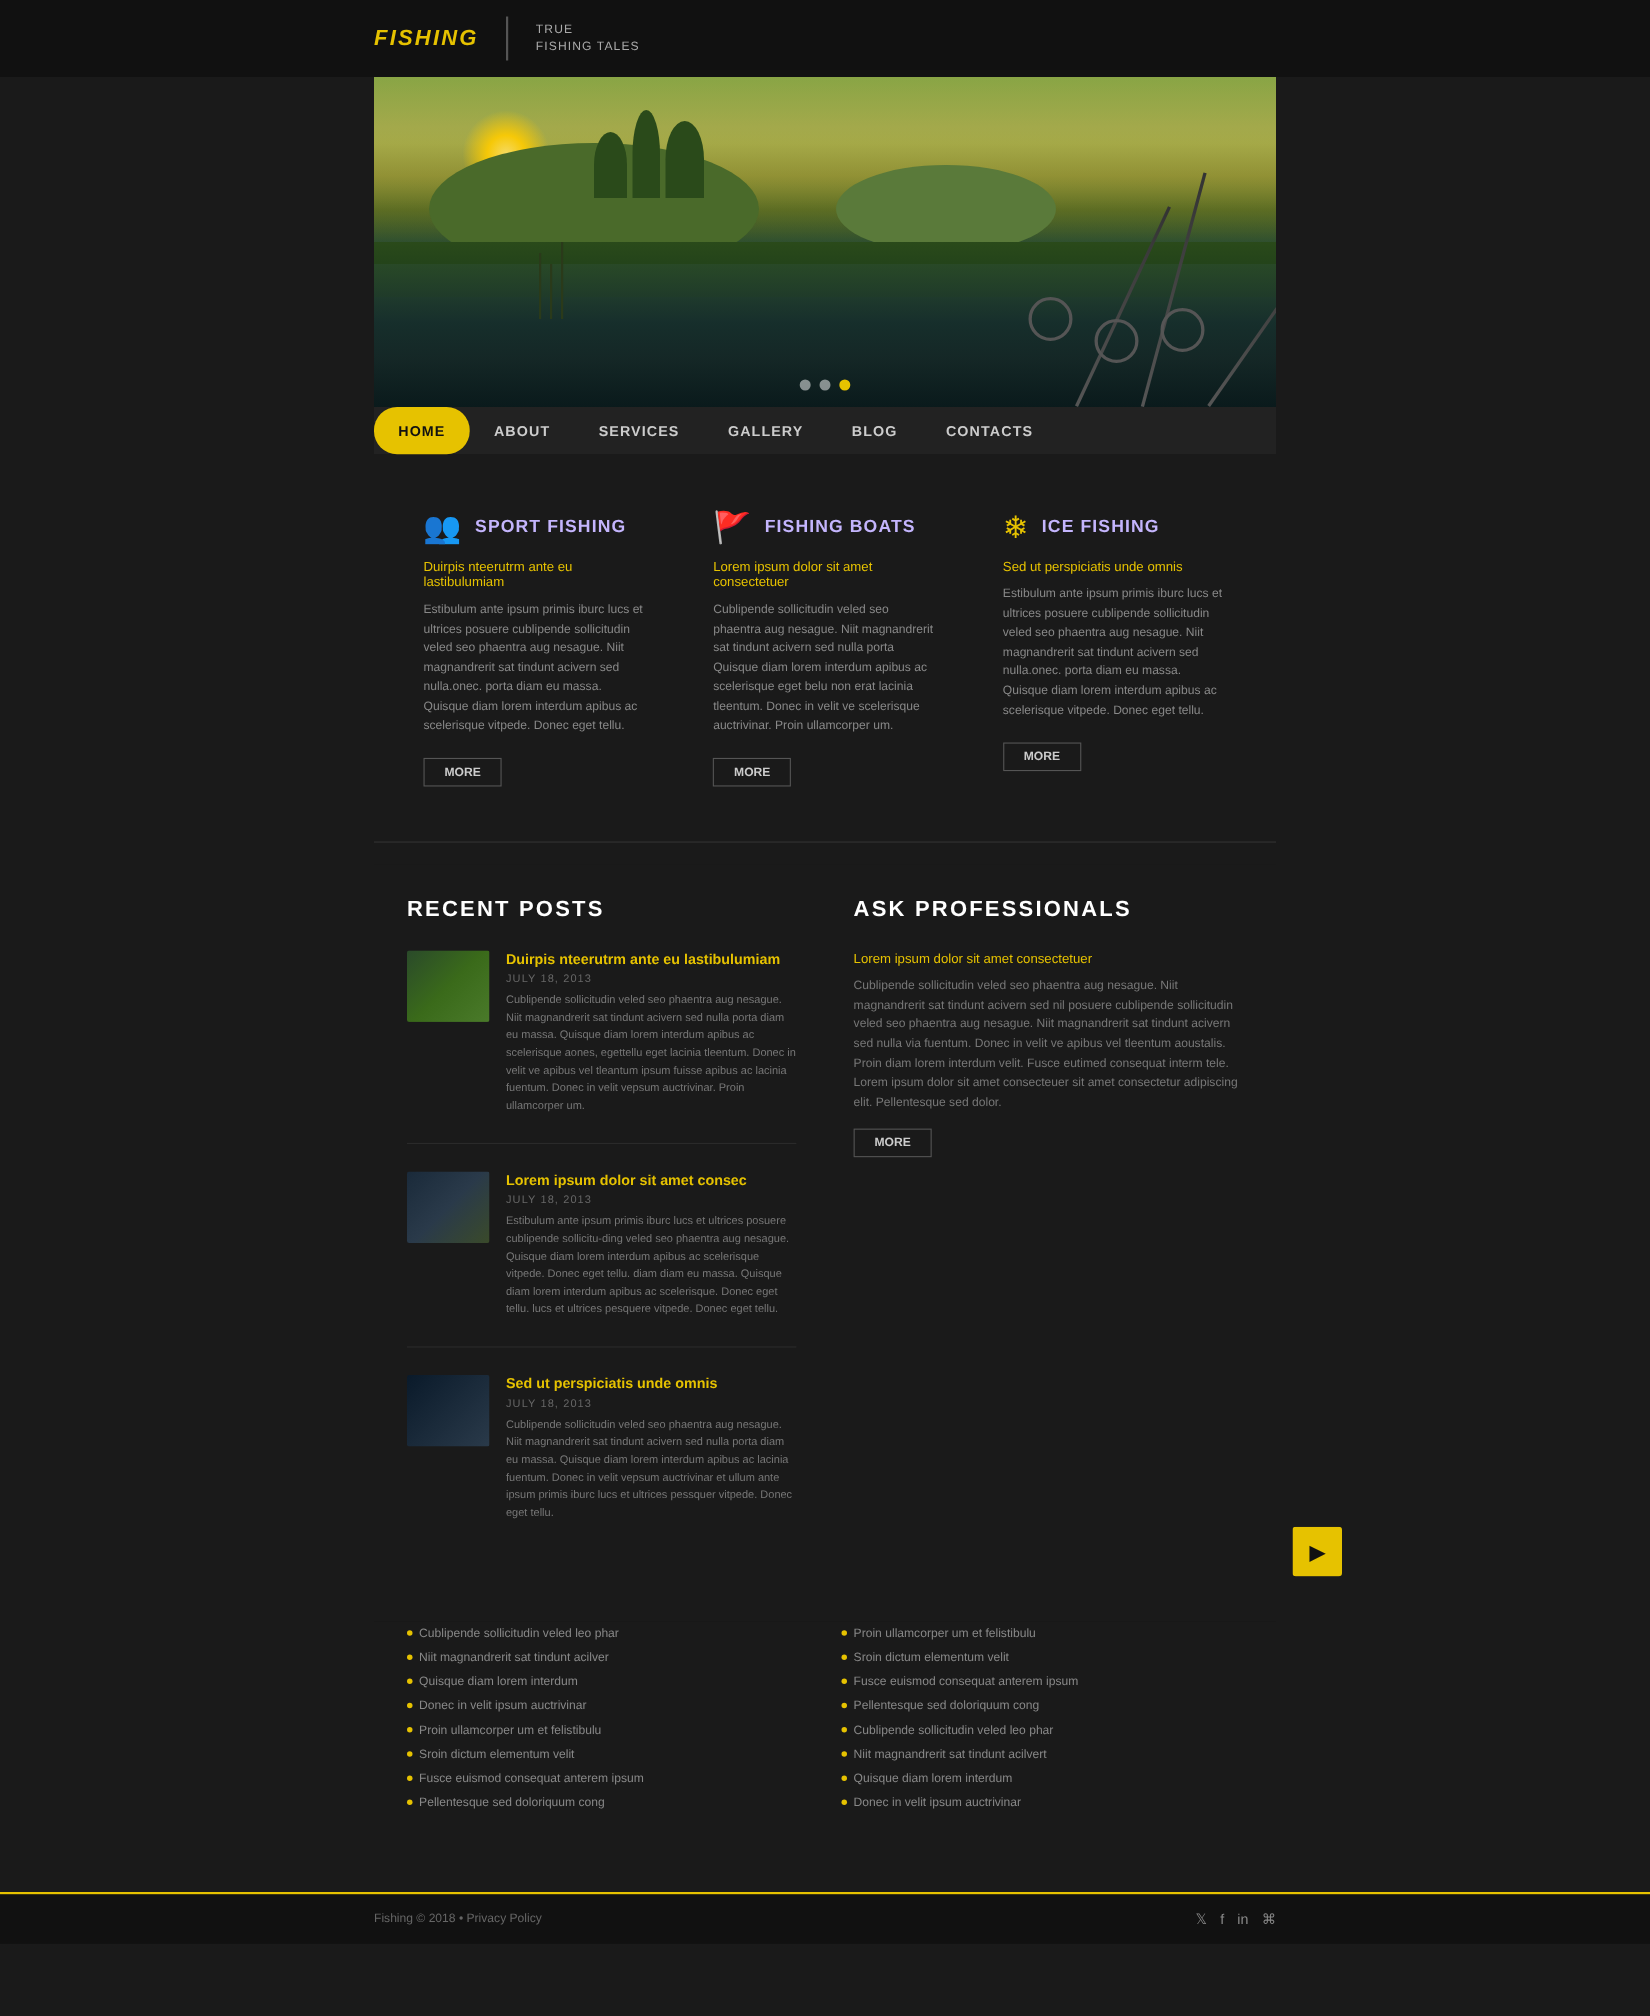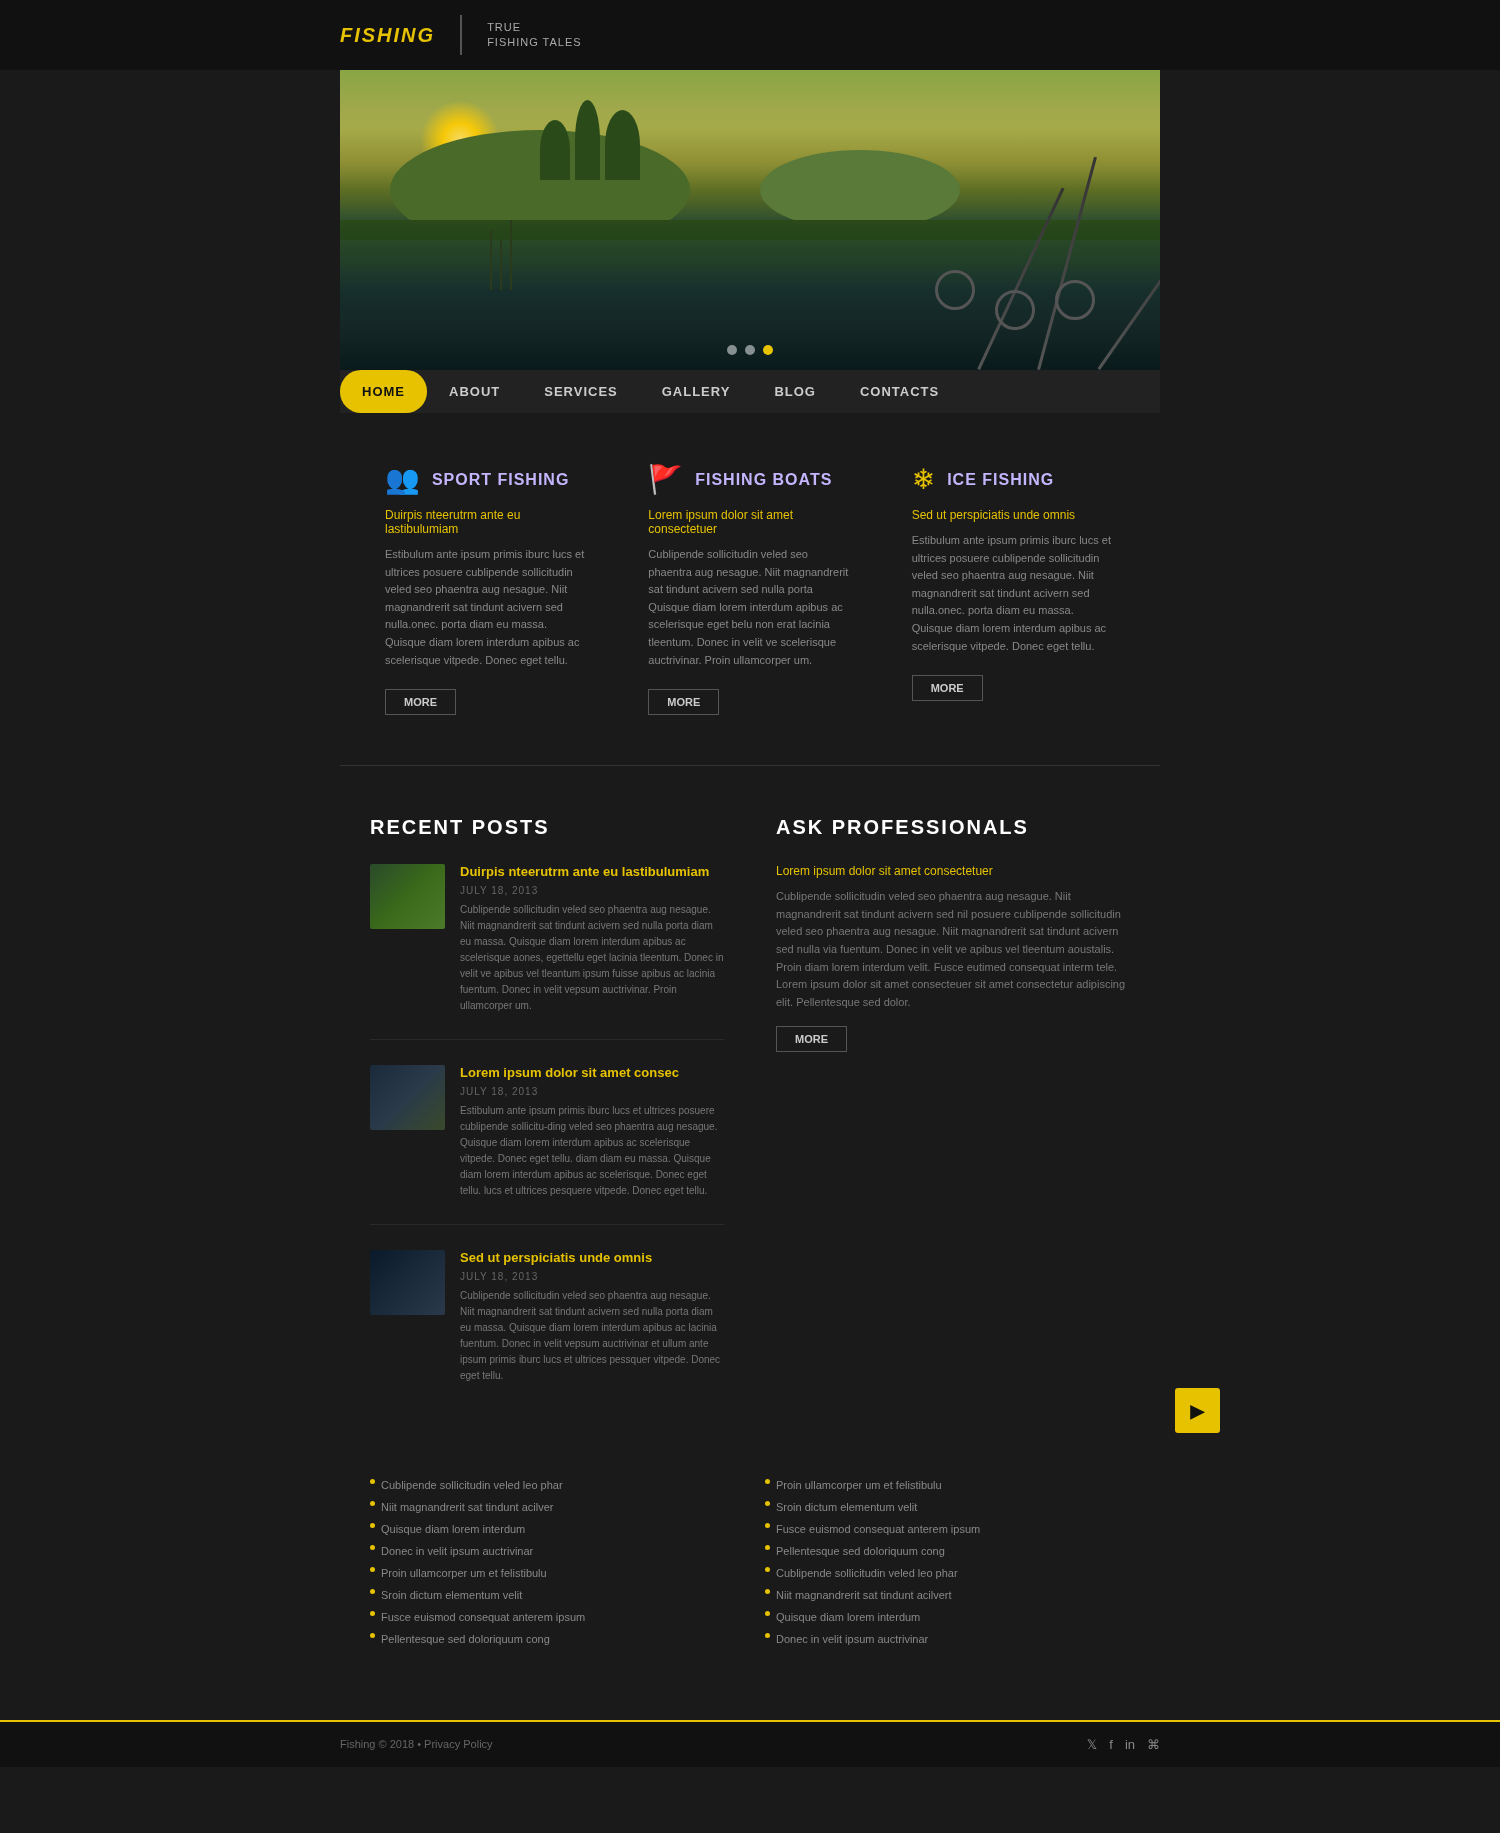--- a/index.html
+++ b/index.html
@@ -351,20 +351,21 @@
     .services-grid {
       display: grid;
       grid-template-columns: 1fr 1fr;
       gap: 0 30px;
     }
     .service-item {
       font-size: 11px;
       color: #888;
       padding: 5px 0;
       display: flex;
+      align-items: center;
       gap: 6px;
     }
     .service-bullet {
       width: 5px;
       height: 5px;
       background: #e6c200;
       border-radius: 50%;
       flex-shrink: 0;
     }
 

